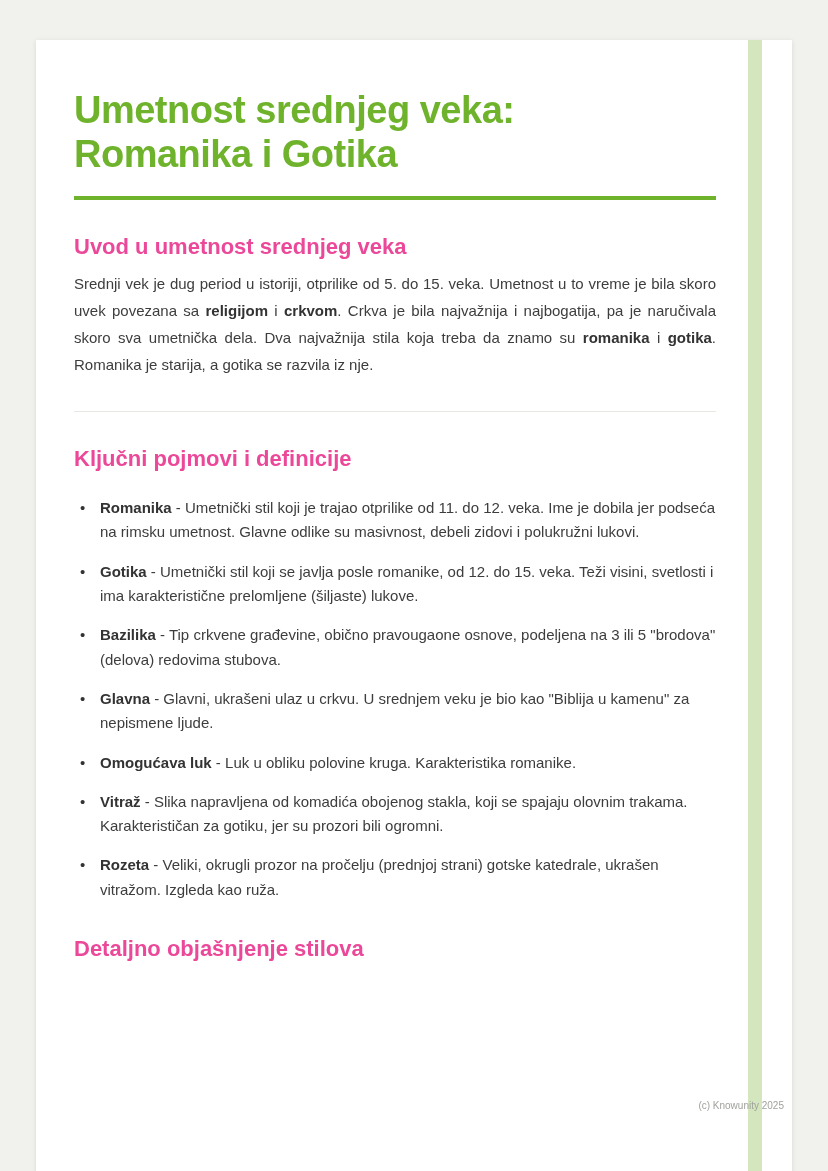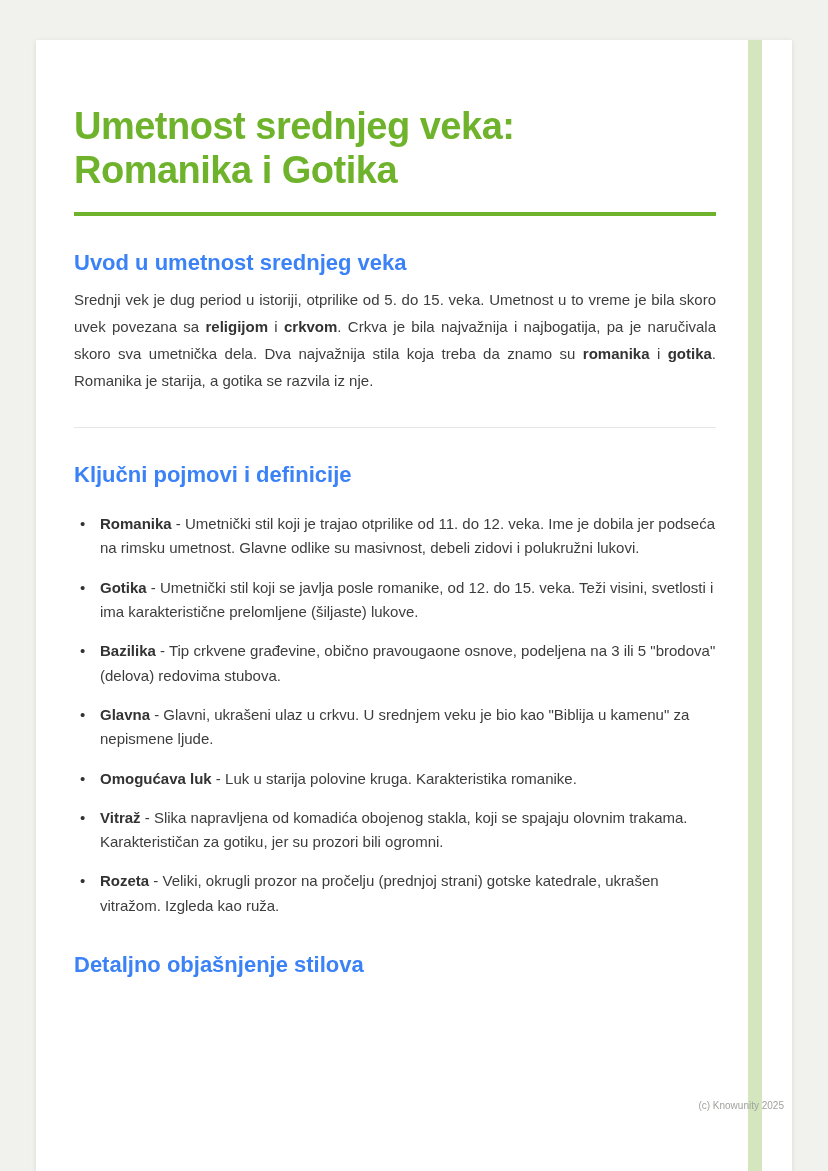--- a/index.html
+++ b/index.html
@@ -19,21 +19,21 @@
     box-shadow: 0 1px 5px rgba(0,0,0,0.10);
   }
   .stripe {
     position: absolute;
     top: 0; bottom: 0; right: 30px;
     width: 14px;
     background: #d4e6be;
   }
   .content {
     position: relative;
-    padding: 64px 76px 0 38px;
+    padding: 48px 76px 0 38px;
   }
   h1.doc-title {
     margin: 0;
     max-width: 600px;
     font-size: 38px;
     line-height: 1.16;
     font-weight: bold;
     letter-spacing: -0.5px;
     color: #6fb32c;
   }
@@ -41,21 +41,21 @@
     border: none;
     height: 4px;
     background: #6fb32c;
     margin: 20px 0 0 0;
   }
   h2.section-heading {
     margin: 34px 0 0 0;
     font-size: 22px;
     line-height: 1.2;
     font-weight: bold;
-    color: #3b82f6;
+    color: #ec4899;
   }
   p.body-text {
     margin: 9px 0 0 0;
     font-size: 15px;
     line-height: 1.82;
     color: #3d3d3d;
     text-align: justify;
   }
   p.body-text strong, li strong { color: #333333; font-weight: bold; }
   .soft-divider {
@@ -109,21 +109,21 @@
 
       <hr class="soft-divider">
 
       <h2 class="section-heading">Ključni pojmovi i definicije</h2>
 
       <ul class="terms">
         <li><strong>Romanika</strong><span> - Umetnički stil koji je trajao otprilike od 11. do 12. veka. Ime je dobila jer podseća na rimsku umetnost. Glavne odlike su masivnost, debeli zidovi i polukružni lukovi.</span></li>
         <li><strong>Gotika</strong><span> - Umetnički stil koji se javlja posle romanike, od 12. do 15. veka. Teži visini, svetlosti i ima karakteristične prelomljene (šiljaste) lukove.</span></li>
         <li><strong>Bazilika</strong><span> - Tip crkvene građevine, obično pravougaone osnove, podeljena na 3 ili 5 "brodova" (delova) redovima stubova.</span></li>
         <li><strong>Glavna</strong><span> - Glavni, ukrašeni ulaz u crkvu. U srednjem veku je bio kao "Biblija u kamenu" za nepismene ljude.</span></li>
-        <li><strong>Omogućava luk</strong><span> - Luk u starija polovine kruga. Karakteristika romanike.</span></li>
+        <li><strong>Omogućava luk</strong><span> - Luk u obliku polovine kruga. Karakteristika romanike.</span></li>
         <li><strong>Vitraž</strong><span> - Slika napravljena od komadića obojenog stakla, koji se spajaju olovnim trakama. Karakterističan za gotiku, jer su prozori bili ogromni.</span></li>
         <li><strong>Rozeta</strong><span> - Veliki, okrugli prozor na pročelju (prednjoj strani) gotske katedrale, ukrašen vitražom. Izgleda kao ruža.</span></li>
       </ul>
 
       <h2 class="section-heading">Detaljno objašnjenje stilova</h2>
 
     </div>
   </div>
 
   <div class="footer-credit">(c) Knowunity 2025</div>

